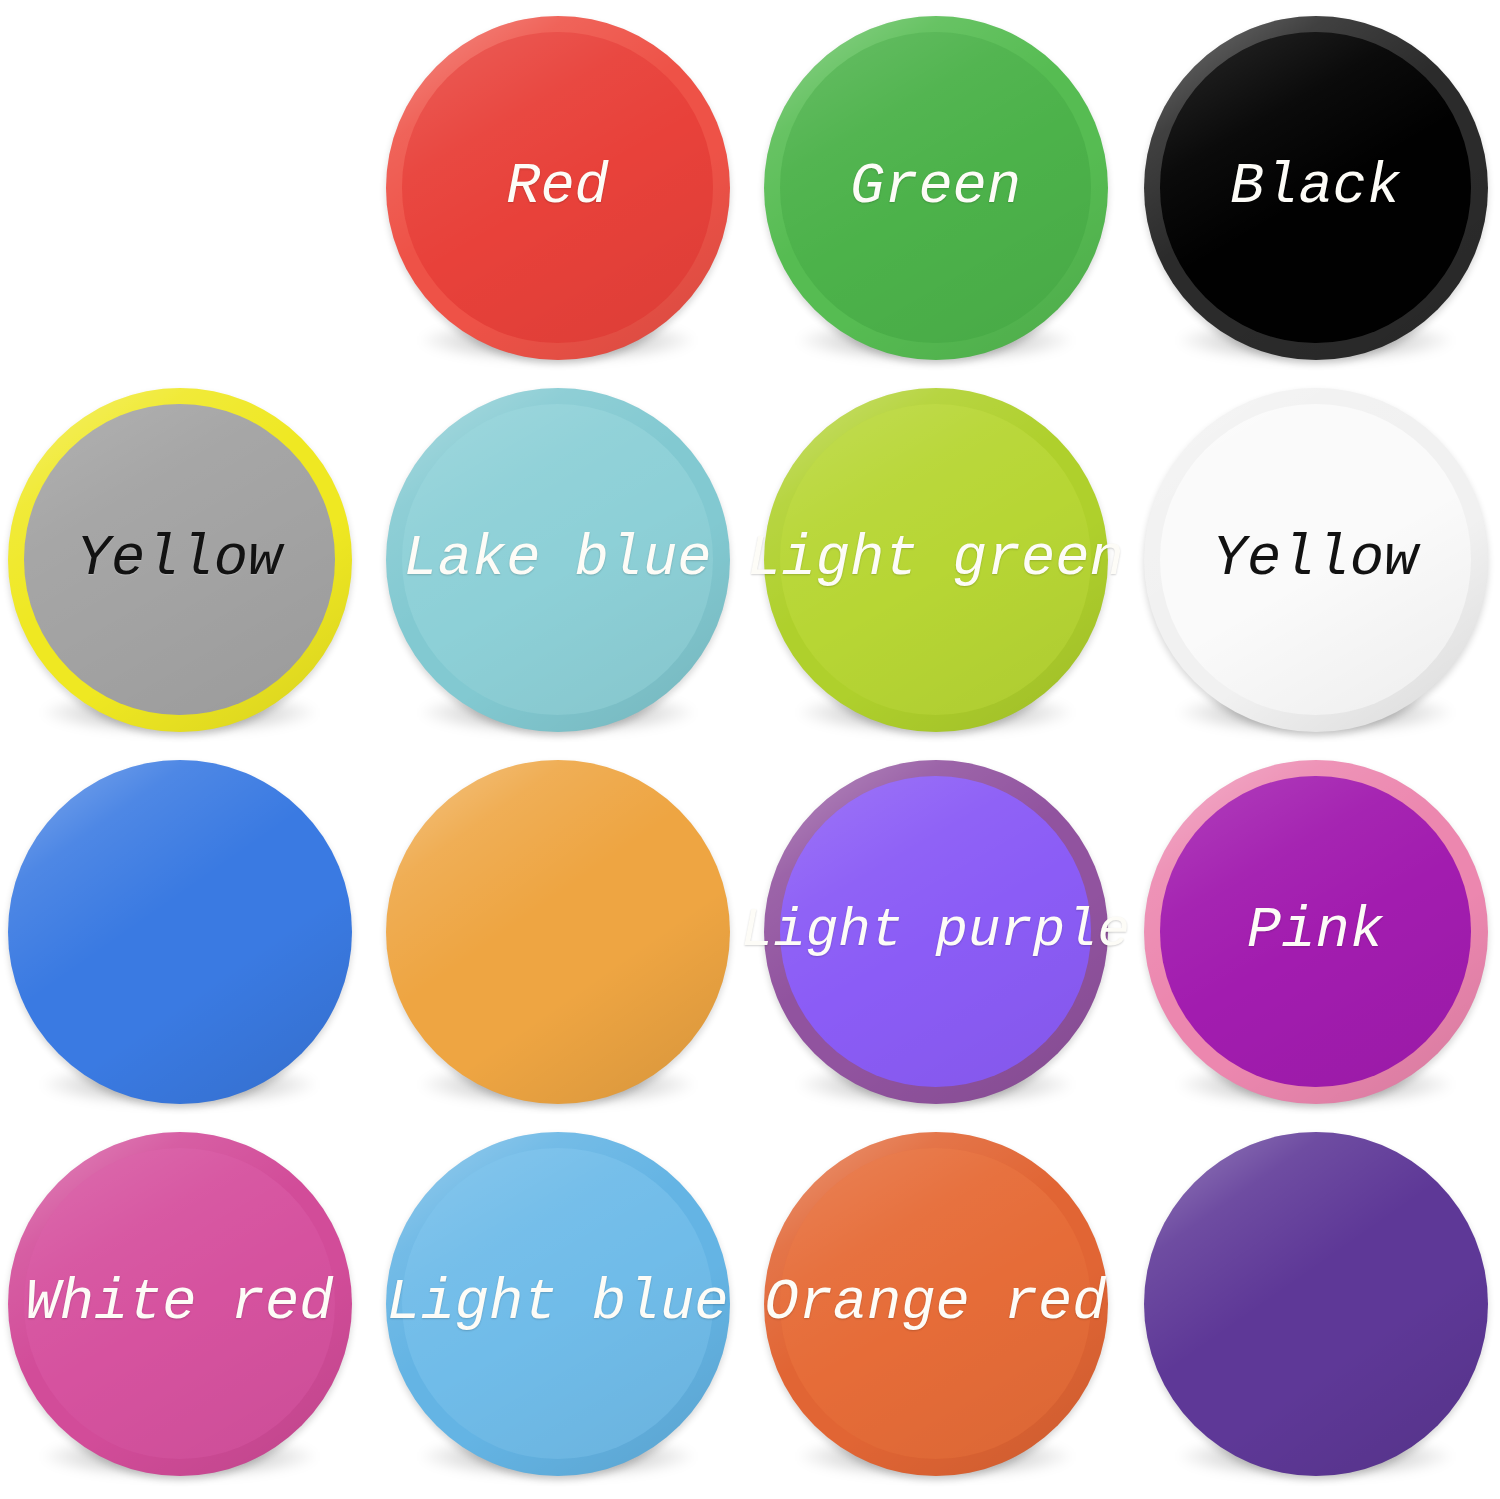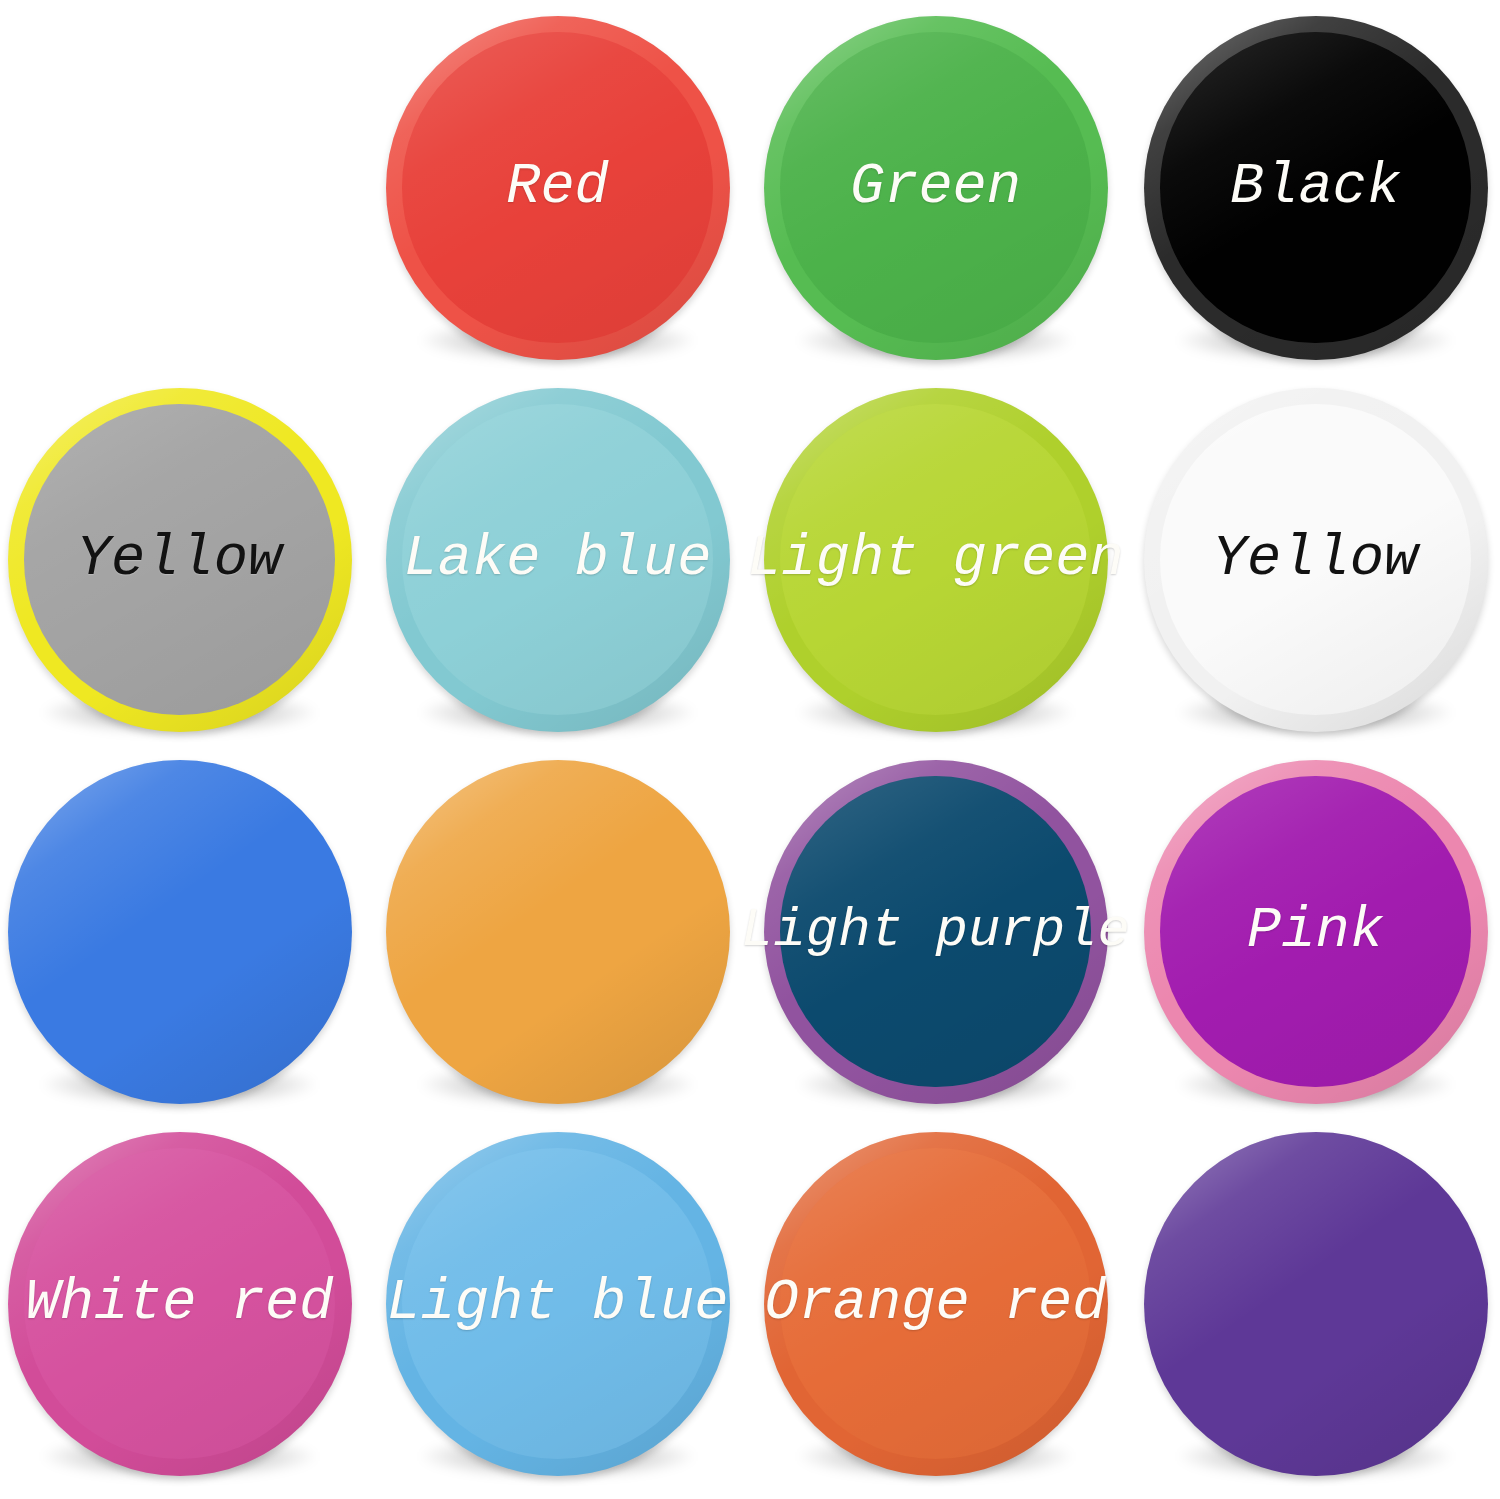--- a/index.html
+++ b/index.html
@@ -223,21 +223,21 @@
       <div class="cell" style="left: 370px; top: 744px;">
         <div class="disc">
           <div class="shadow"></div>
           <div class="rim" style="background: rgb(238, 165, 66);"></div>
         </div>
       </div>
       <div class="cell" style="left: 748px; top: 744px;">
         <div class="disc">
           <div class="shadow"></div>
           <div class="rim" style="background: rgb(145, 83, 159);"></div>
-          <div class="face" style="background: #0c4a6e;">
+          <div class="face" style="background: #8b5cf6;">
             <span class="label light" style="font-size: 54px;">Light purple</span>
           </div>
         </div>
       </div>
       <div class="cell" style="left: 1128px; top: 744px;">
         <div class="disc">
           <div class="shadow"></div>
           <div class="rim" style="background: rgb(236, 135, 175);"></div>
           <div class="face" style="background: #a21caf;">
             <span class="label light">Pink</span>

